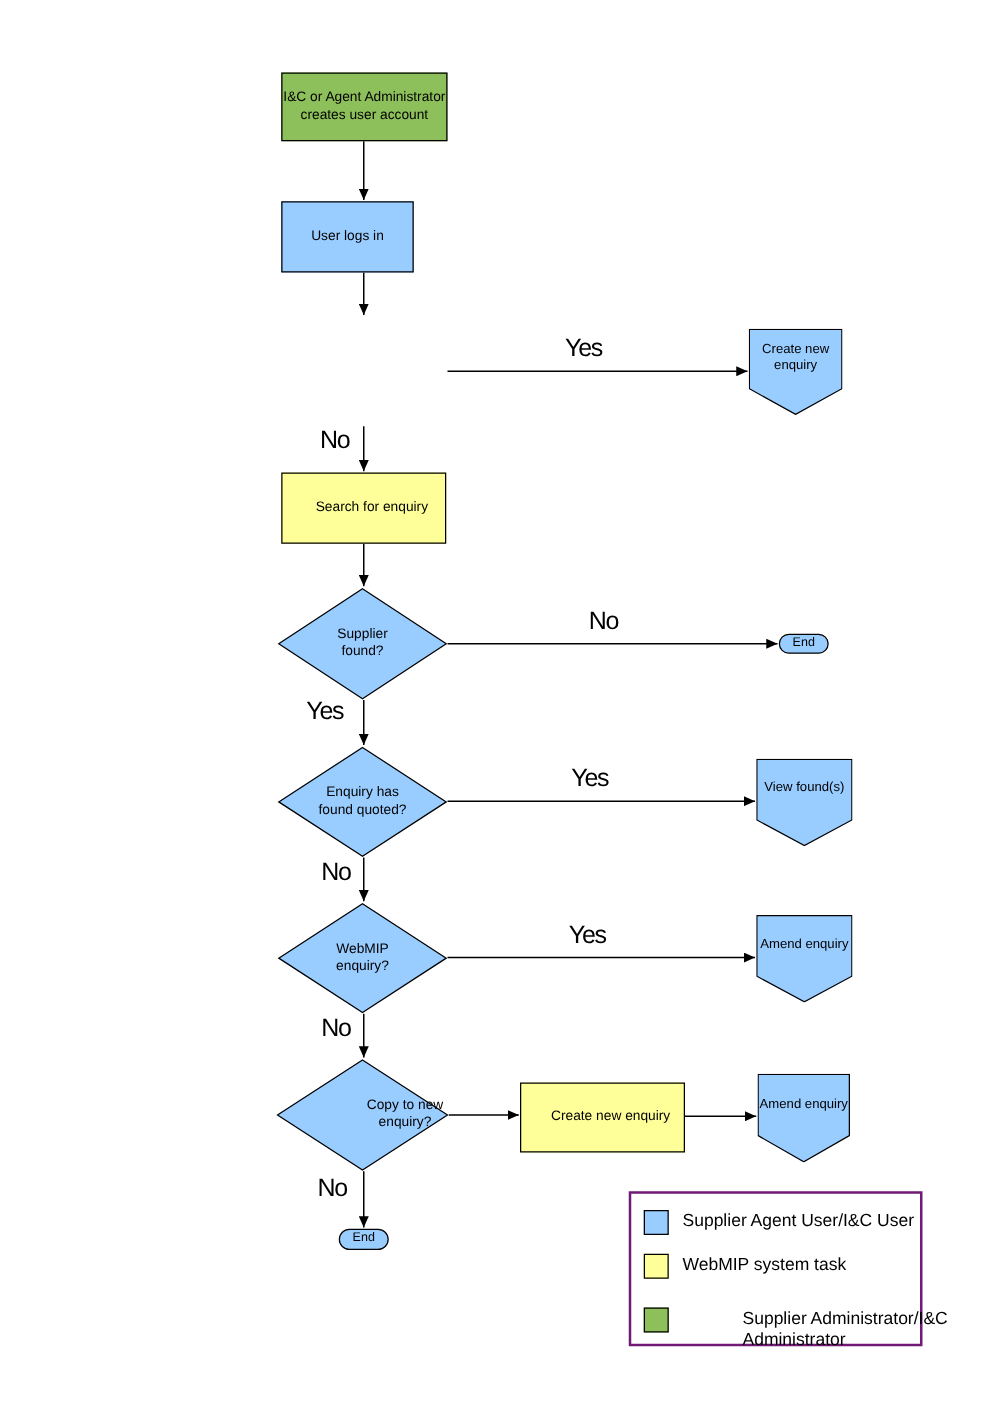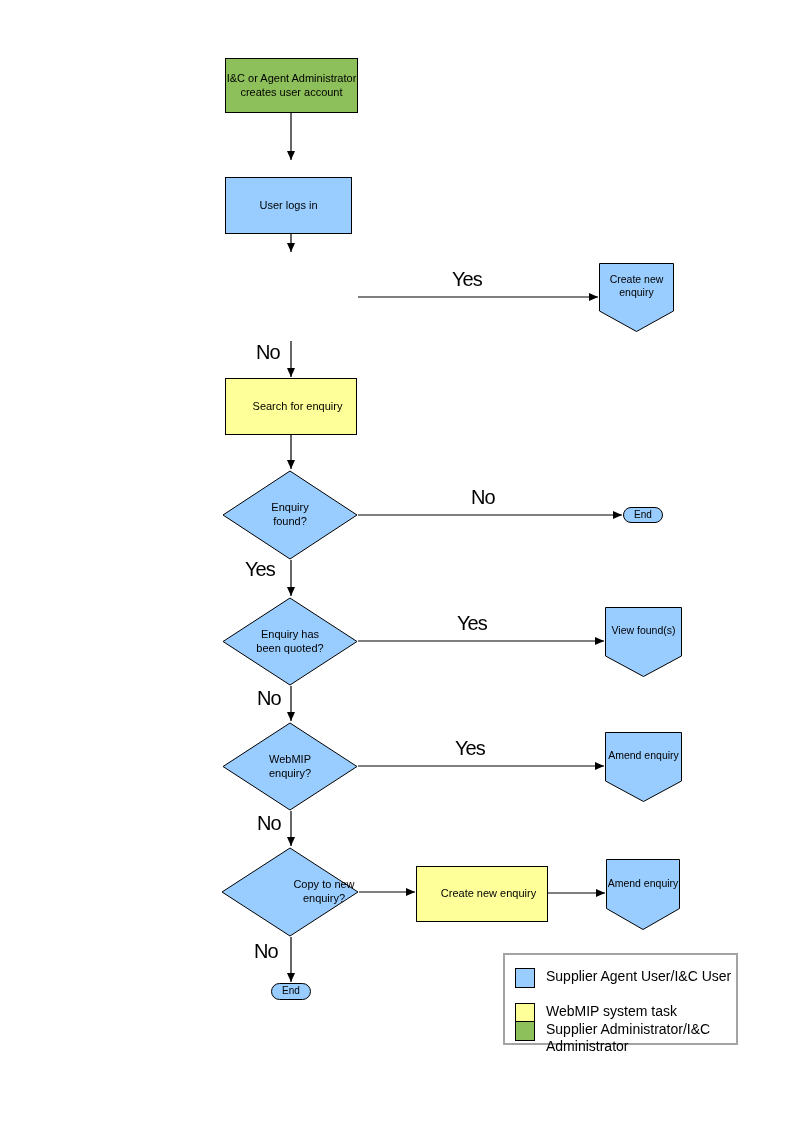--- a/index.html
+++ b/index.html
@@ -21,22 +21,22 @@
   .node-label{position:relative;z-index:1;}
   .diamond .node-label{width:78px;}
   .pent .node-label{width:74px;font-size:10.5px;}
   .pent{align-items:flex-start;}
   .pent .labelwrap{position:absolute;left:0;top:0;width:100%;height:68%;
         display:flex;align-items:center;justify-content:center;}
   .stadium{border:1px solid #000;border-radius:9px;background:var(--blue);
         font-size:10px;box-sizing:border-box;}
   .edge-label{position:absolute;font-size:20px;line-height:1;letter-spacing:-1px;
         z-index:3;white-space:nowrap;}
-  .legend{position:absolute;left:503px;top:953px;width:235px;height:92px;
-        border:2px solid #a3a3a3;box-sizing:border-box;background:#fff;z-index:2;}
+  .legend{position:absolute;left:503px;top:953px;width:235px;height:124px;
+        border:2px solid #701a75;box-sizing:border-box;background:#fff;z-index:2;}
   .legend-row{position:absolute;left:10px;display:flex;align-items:flex-start;}
   .legend-swatch{width:20px;height:20px;border:1px solid #000;box-sizing:border-box;
         flex:0 0 20px;}
   .legend-label{margin-left:11px;font-size:14px;line-height:1.2;width:190px;}
 </style>
 </head>
 <body>
 
 <div class="canvas">
 
@@ -59,45 +59,45 @@
     <line x1="291" y1="811" x2="291" y2="846" marker-end="url(#arrow)"></line>
     <line x1="359" y1="892" x2="415" y2="892" marker-end="url(#arrow)"></line>
     <line x1="548" y1="893" x2="605" y2="893" marker-end="url(#arrow)"></line>
     <line x1="291" y1="937" x2="291" y2="982" marker-end="url(#arrow)"></line>
   </svg>
 
   <div class="node rect-node fill-green" style="left:225px;top:58px;width:133px;height:55px;">
     <div class="node-label" style="width:131px;">I&amp;C or Agent Administrator creates user account</div>
   </div>
 
-  <div class="node rect-node fill-blue" style="left:225px;top:161px;width:127px;height:57px;margin-top:16px;">
+  <div class="node rect-node fill-blue" style="left:225px;top:161px;width:106px;height:57px;">
     <div class="node-label">User logs in</div>
   </div>
 
   <div class="node rect-node fill-yellow" style="left:225px;top:378px;width:132px;height:57px;">
     <div class="node-label">Search for enquiry</div>
   </div>
 
   <div class="node rect-node fill-yellow" style="left:416px;top:866px;width:132px;height:56px;">
     <div class="node-label">Create new enquiry</div>
   </div>
 
 
   <div class="node poly-node poly-blue diamond" style="left:222px;top:470px;width:136px;height:90px;">
     <svg viewBox="0 0 136 90" preserveAspectRatio="none">
       <polygon points="68,1 135,45 68,89 1,45"></polygon>
     </svg>
-    <div class="node-label" style="width:60px;">Enquiry found?</div>
+    <div class="node-label" style="width:60px;">Supplier found?</div>
   </div>
 
   <div class="node poly-node poly-blue diamond" style="left:222px;top:597px;width:136px;height:89px;">
     <svg viewBox="0 0 136 89" preserveAspectRatio="none">
       <polygon points="68,1 135,44.5 68,88 1,44.5"></polygon>
     </svg>
-    <div class="node-label">Enquiry has been quoted?</div>
+    <div class="node-label">Enquiry has found quoted?</div>
   </div>
 
   <div class="node poly-node poly-blue diamond" style="left:222px;top:722px;width:136px;height:89px;">
     <svg viewBox="0 0 136 89" preserveAspectRatio="none">
       <polygon points="68,1 135,44.5 68,88 1,44.5"></polygon>
     </svg>
     <div class="node-label" style="width:60px;">WebMIP enquiry?</div>
   </div>
 
   <div class="node poly-node poly-blue diamond" style="left:221px;top:847px;width:138px;height:90px;justify-content:flex-end;">
@@ -163,19 +163,19 @@
 
   <div class="legend">
     <div class="legend-row" style="top:13px;">
       <div class="legend-swatch" style="background-color: rgb(153, 204, 255);"></div>
       <div class="legend-label">Supplier Agent User/I&amp;C User</div>
     </div>
     <div class="legend-row" style="top:48px;justify-content:space-between;">
       <div class="legend-swatch" style="background-color: rgb(255, 255, 153);"></div>
       <div class="legend-label">WebMIP system task</div>
     </div>
-    <div class="legend-row" style="top:66px;">
+    <div class="legend-row" style="top:91px;gap:48px;">
       <div class="legend-swatch" style="background-color: rgb(141, 192, 90);"></div>
       <div class="legend-label">Supplier Administrator/I&amp;C Administrator</div>
     </div>
   </div>
 
 </div>
 
 </body></html>

